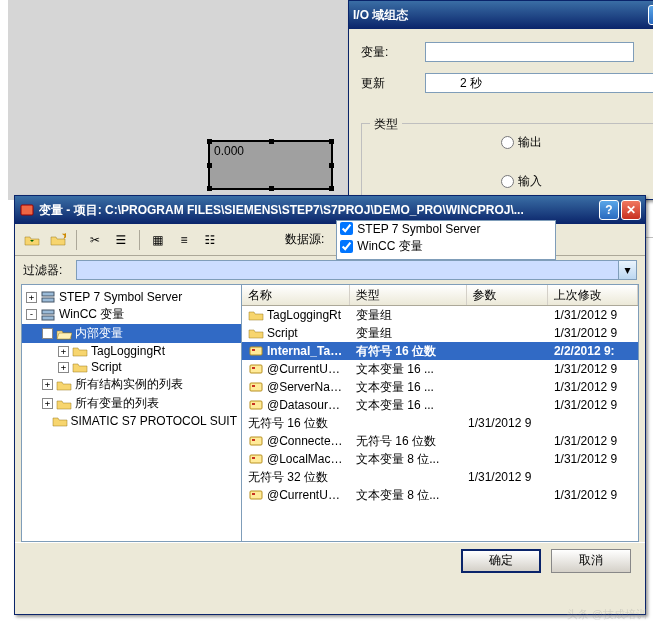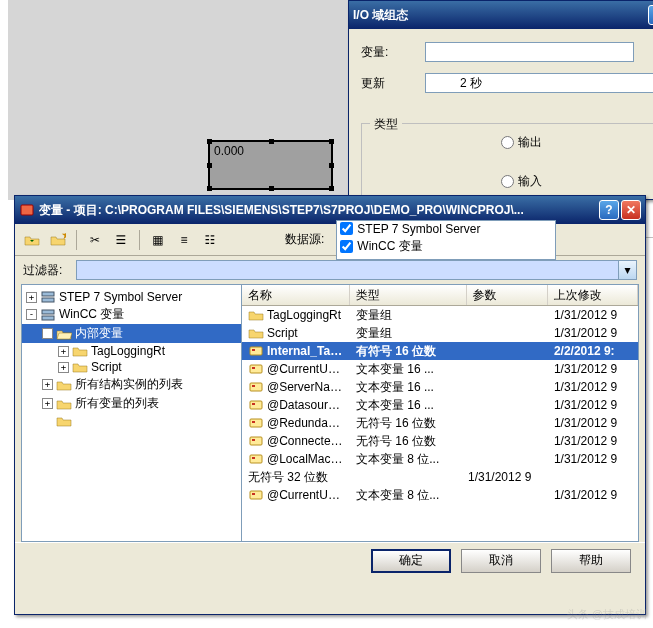--- a/index.html
+++ b/index.html
@@ -260,20 +260,21 @@
               <path class="svg-folder" d="M1 4h5l1 2h8v6H1z"></path>
             </svg></span>
           <span>所有变量的列表</span>
         </div>
         <div class="tree-row">
           <span class="treeindent" style="width: 16px;"></span>
           <span style="display: inline-block; width: 14px;"></span>
           <span class="ticon"><svg width="16" height="14">
               <path class="svg-folder" d="M1 4h5l1 2h8v6H1z"></path>
             </svg></span>
+          <span>SIMATIC S7 PROTOCOL SUIT</span>
         </div>
       </div>
     <div class="listpane">
       <div class="listheader">
         <div class="lh col-name">名称</div>
         <div class="lh col-type">类型</div>
         <div class="lh col-param">参数</div>
         <div class="lh col-date">上次修改</div>
       </div>
       <div id="listbody">
@@ -335,26 +336,20 @@
                 <svg width="16" height="14">
                   <rect x="2" y="3" width="12" height="8" rx="1" fill="#ffeb99" stroke="#b89020"></rect>
                   <rect x="4" y="5" width="3" height="2" fill="#c83020"></rect>
                 </svg>
               </span><span>@Datasource...</span></div>
             <div class="lc col-type">文本变量 16 ...</div>
             <div class="lc col-param"></div>
             <div class="lc col-date">1/31/2012 9</div>
           </div>
           <div class="list-row">
-            <div class="lc col-name"><span class="licon">
-                <svg width="16" height="14">
-                  <rect x="2" y="3" width="12" height="8" rx="1" fill="#ffeb99" stroke="#b89020"></rect>
-                  <rect x="4" y="5" width="3" height="2" fill="#c83020"></rect>
-                </svg>
-              </span><span>@Redundant...</span></div>
             <div class="lc col-type">无符号 16 位数</div>
             <div class="lc col-param"></div>
             <div class="lc col-date">1/31/2012 9</div>
           </div>
           <div class="list-row">
             <div class="lc col-name"><span class="licon">
                 <svg width="16" height="14">
                   <rect x="2" y="3" width="12" height="8" rx="1" fill="#ffeb99" stroke="#b89020"></rect>
                   <rect x="4" y="5" width="3" height="2" fill="#c83020"></rect>
                 </svg>
@@ -390,17 +385,16 @@
             <div class="lc col-param"></div>
             <div class="lc col-date">1/31/2012 9</div>
           </div>
         </div>
     </div>
   </div>
 
   <div class="btnbar">
     <button class="pushbtn def">确定</button>
     <button class="pushbtn">取消</button>
-    <button class="pushbtn">帮助</button>
   </div>
 </div>
 
 <div class="watermark">头条 @技成培训</div>
 
 </body></html>

